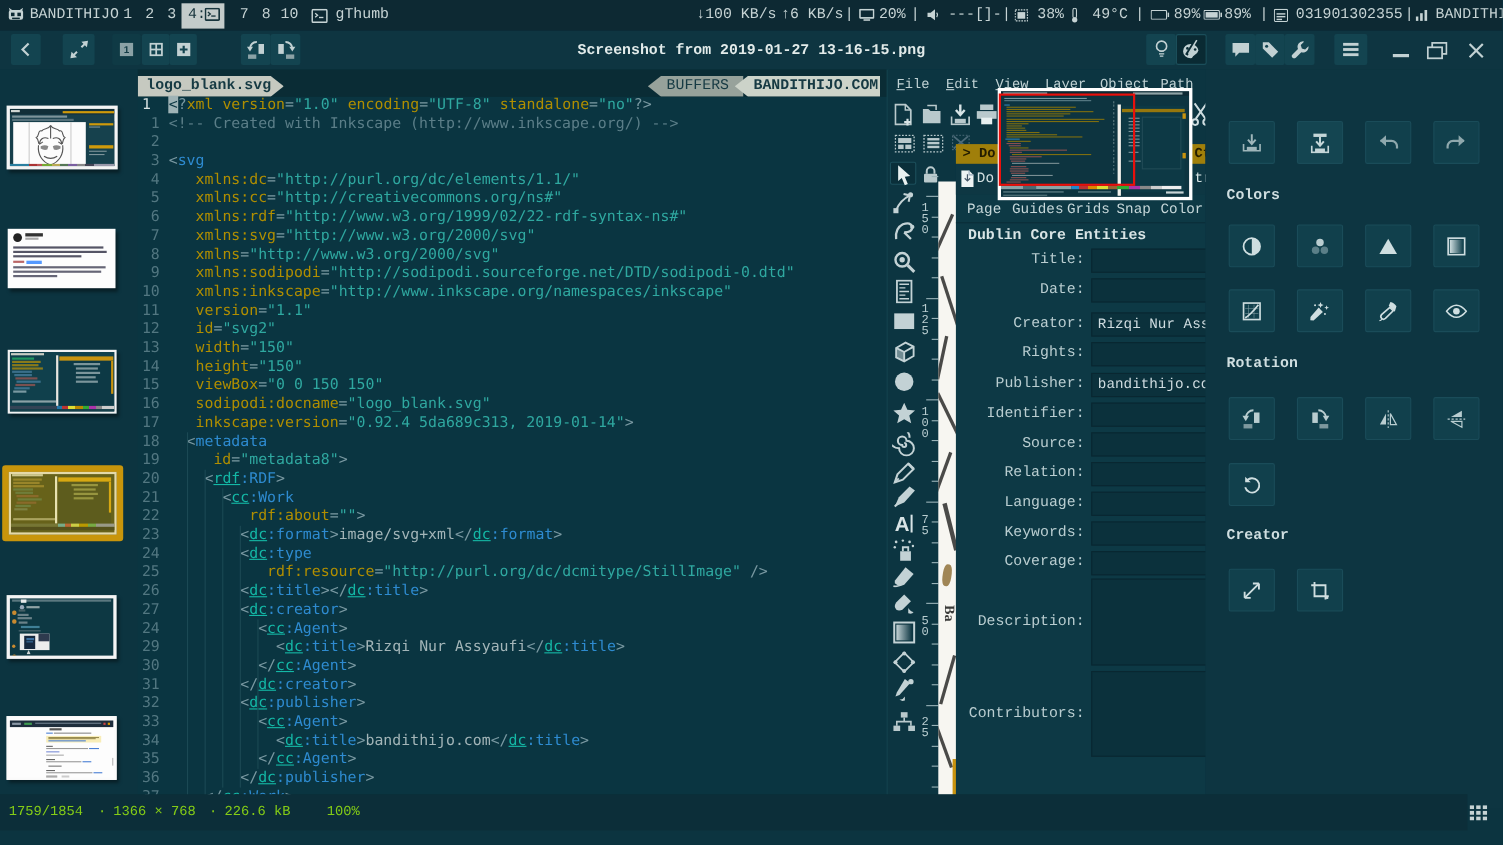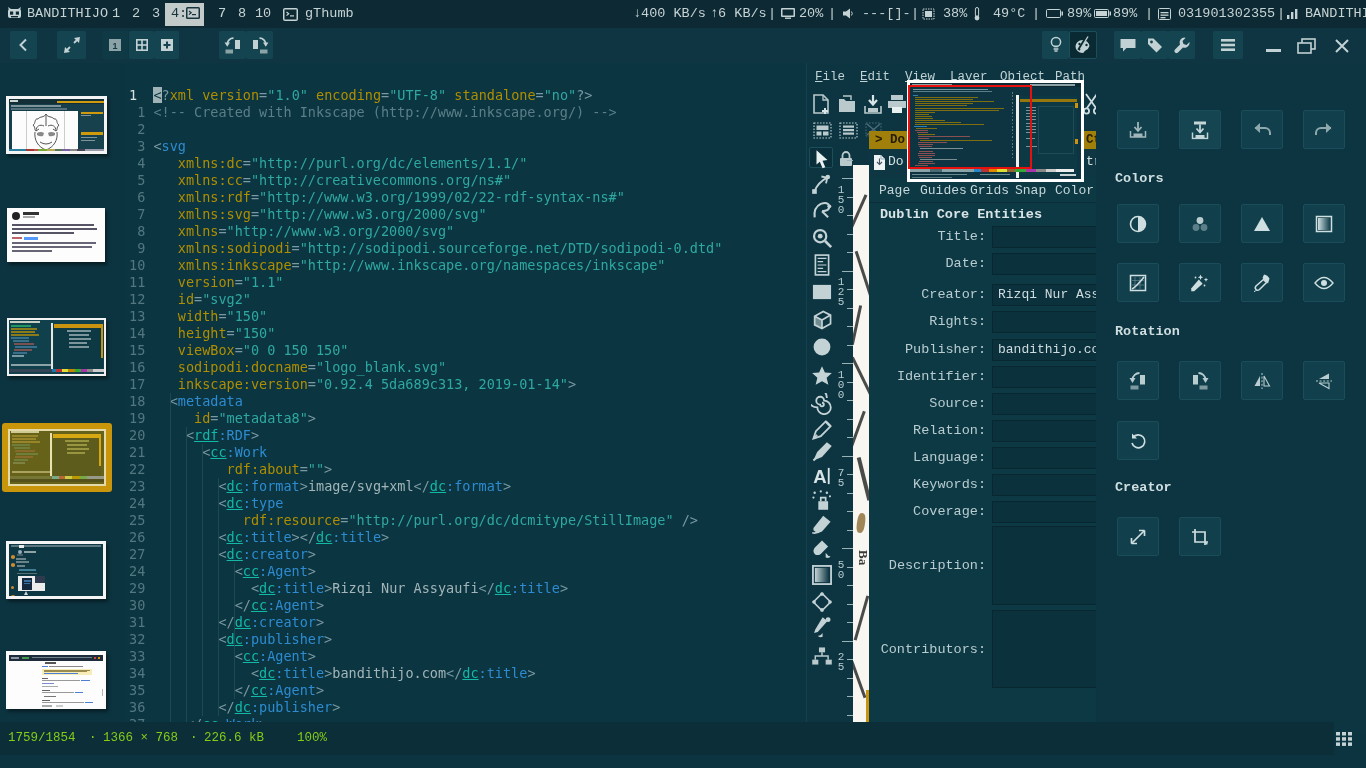--- a/index.html
+++ b/index.html
@@ -120,21 +120,21 @@
     <div class="t" style="left:218px;">7</div>
     <div class="t" style="left:238px;">8</div>
     <div class="t" style="left:255px;">10</div>
     <svg class="abs" style="left:283px;top:8px" width="15" height="13" viewBox="0 0 15 13">
         <rect x="0" y="0" width="15" height="13" rx="2" fill="#c6d3d4"></rect>
         <rect x="1.5" y="1.5" width="12" height="10" fill="#0d2933"></rect>
         <path d="M3.5 4 l2.2 1.8 L3.5 7.6" stroke="#c6d3d4" stroke-width="1.2" fill="none"></path>
         <rect x="7" y="7.3" width="4" height="1.2" fill="#c6d3d4"></rect>
       </svg>
     <div class="t" style="left:305px;">gThumb</div>
-    <div class="t" style="left:633px;">↓400 KB/s</div>
+    <div class="t" style="left:633px;">↓100 KB/s</div>
     <div class="t" style="left:710px;">↑6 KB/s</div>
     <div class="t" style="left:768px;">|</div>
     <svg class="abs" style="left:781px;top:8px" width="14" height="12" viewBox="0 0 14 12">
         <rect x="0" y="0" width="14" height="9" rx="1" fill="#c6d3d4"></rect>
         <rect x="1.5" y="1.5" width="11" height="6" fill="#0d2933"></rect>
         <rect x="4" y="9.5" width="6" height="1.4" fill="#c6d3d4"></rect>
       </svg>
     <div class="t" style="left:799px;">20%</div>
     <div class="t" style="left:828px;">|</div>
     <svg class="abs" style="left:843px;top:8px" width="11" height="11" viewBox="0 0 11 11">
@@ -281,20 +281,21 @@
         <rect width="15" height="3" fill="#c2d1d3"></rect>
       </svg>
 <svg class="abs" style="left:1297px;top:10px" width="19" height="17" viewBox="0 0 19 17">
         <rect x="5" y="1" width="13" height="10" fill="none" stroke="#c2d1d3" stroke-width="1.6"></rect>
         <rect x="1" y="5" width="13" height="10" fill="#0e3541" stroke="#c2d1d3" stroke-width="1.6"></rect>
       </svg>
 <svg class="abs" style="left:1334px;top:10px" width="16" height="16" viewBox="0 0 16 16">
         <path d="M2 2 L14 14 M14 2 L2 14" stroke="#c2d1d3" stroke-width="2"></path>
       </svg>
 </div>
+  <div id="gtitle">Screenshot from 2019-01-27 13-16-15.png</div>
 
   <div id="sidebar">
 <div class="thumb" style="left:6px;top:33px;width:101px;height:58px;border:3px solid #f4f4f4;background:#173f4b;">
   <div class="abs" style="left:0;top:0;width:95px;height:5px;background:#122f38;"></div>
   <div class="abs" style="left:1px;top:1px;width:8px;height:2px;background:#cfd6d2;"></div>
   <div class="abs" style="left:48px;top:1.5px;width:47px;height:2.5px;background:#cf9a0b;"></div>
   <div class="abs" style="left:2px;top:5.5px;width:50px;height:2px;background:#7e949a;"></div>
   <div class="abs" style="left:2px;top:9px;width:56px;height:1.5px;background:#54707a;"></div>
   <div class="abs" style="left:3px;top:12px;width:66px;height:42px;background:#fcfcfc;"></div>
   <div class="abs" style="left:17px;top:12px;width:0.8px;height:42px;background:#ccc;"></div>
@@ -442,20 +443,28 @@
   <div class="abs" style="left:34px;top:46.5px;width:8px;height:1.3px;background:#666;"></div>
   <div class="abs" style="left:34px;top:49.3px;width:42px;height:1.2px;background:#999;"></div>
   <div class="abs" style="left:77px;top:49.3px;width:8px;height:1.2px;background:#4a7fd4;"></div>
   <div class="abs" style="left:34px;top:52.2px;width:10px;height:2px;background:#ddd;border:0.5px solid #aaa;"></div>
   <div class="abs" style="left:48px;top:52.2px;width:7px;height:2px;background:#ccc;"></div>
   <div class="abs" style="left:93.5px;top:36px;width:1.4px;height:7px;background:#b5b5b5;"></div>
 </div>
 </div>
 
   <div id="shot">
+    <div id="tabline">
+<div class="vtab" style="left:0;width:133px;background:#c6c9c0;font-weight:bold;
+ clip-path:polygon(0 0, 121px 0, 133px 50%, 121px 100%, 0 100%);padding-left:8px;">logo_blank.svg</div>
+<div class="vtab" style="left:464px;width:87px;background:#97a29b;
+ clip-path:polygon(0 50%, 12px 0, 100% 0, 100% 100%, 12px 100%);padding-left:17px;">BUFFERS</div>
+<div class="vtab" style="left:543px;width:132px;background:#ccd3c9;font-weight:bold;
+ clip-path:polygon(0 50%, 12px 0, 100% 0, 100% 100%, 12px 100%);padding-left:17px;">BANDITHIJO.COM</div>
+</div>
     <pre id="code"><span class="lnc">1  </span><span class="cur">&lt;</span><span class="dl">?</span><span class="attr">xml</span><span class="pln"> </span><span class="attr">version</span><span class="dl">=</span><span class="str">"1.0"</span><span class="pln"> </span><span class="attr">encoding</span><span class="dl">=</span><span class="str">"UTF-8"</span><span class="pln"> </span><span class="attr">standalone</span><span class="dl">=</span><span class="str">"no"</span><span class="dl">?&gt;</span>
 <span class="ln"> 1 </span><span class="cm">&lt;!-- Created with Inkscape (http://www.inkscape.org/) --&gt;</span>
 <span class="ln"> 2 </span>
 <span class="ln"> 3 </span><span class="dl">&lt;</span><span class="tag">svg</span>
 <span class="ln"> 4 </span><span class="pln">   </span><span class="attr">xmlns:dc</span><span class="dl">=</span><span class="str">"http://purl.org/dc/elements/1.1/"</span>
 <span class="ln"> 5 </span><span class="pln">   </span><span class="attr">xmlns:cc</span><span class="dl">=</span><span class="str">"http://creativecommons.org/ns#"</span>
 <span class="ln"> 6 </span><span class="pln">   </span><span class="attr">xmlns:rdf</span><span class="dl">=</span><span class="str">"http://www.w3.org/1999/02/22-rdf-syntax-ns#"</span>
 <span class="ln"> 7 </span><span class="pln">   </span><span class="attr">xmlns:svg</span><span class="dl">=</span><span class="str">"http://www.w3.org/2000/svg"</span>
 <span class="ln"> 8 </span><span class="pln">   </span><span class="attr">xmlns</span><span class="dl">=</span><span class="str">"http://www.w3.org/2000/svg"</span>
 <span class="ln"> 9 </span><span class="pln">   </span><span class="attr">xmlns:sodipodi</span><span class="dl">=</span><span class="str">"http://sodipodi.sourceforge.net/DTD/sodipodi-0.dtd"</span>

